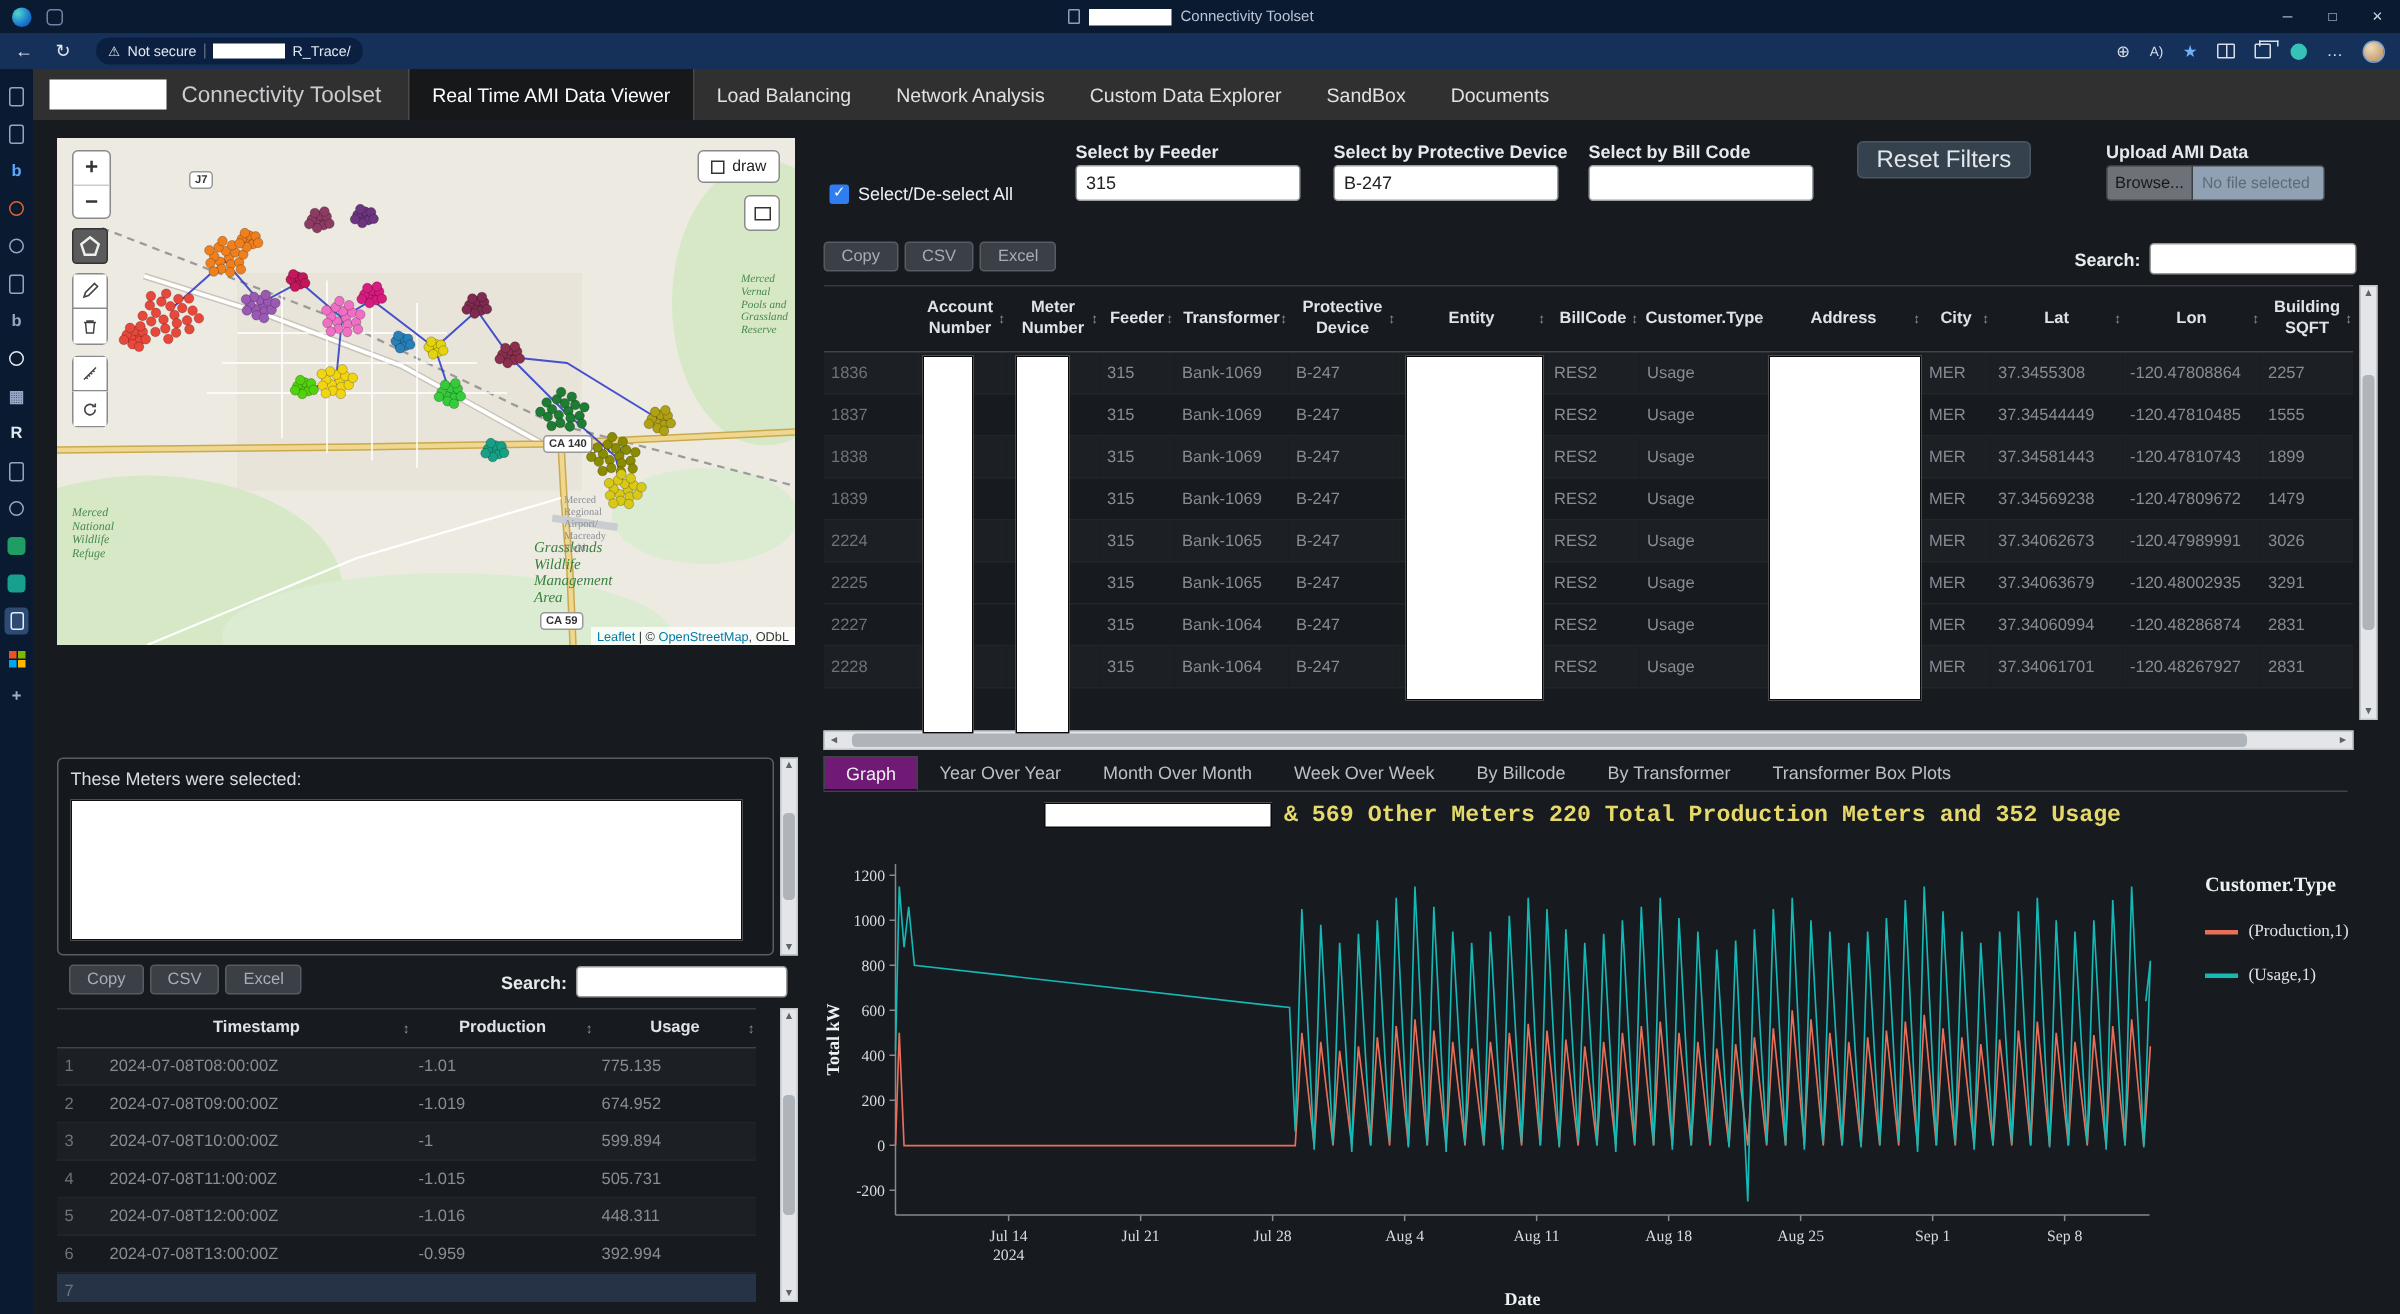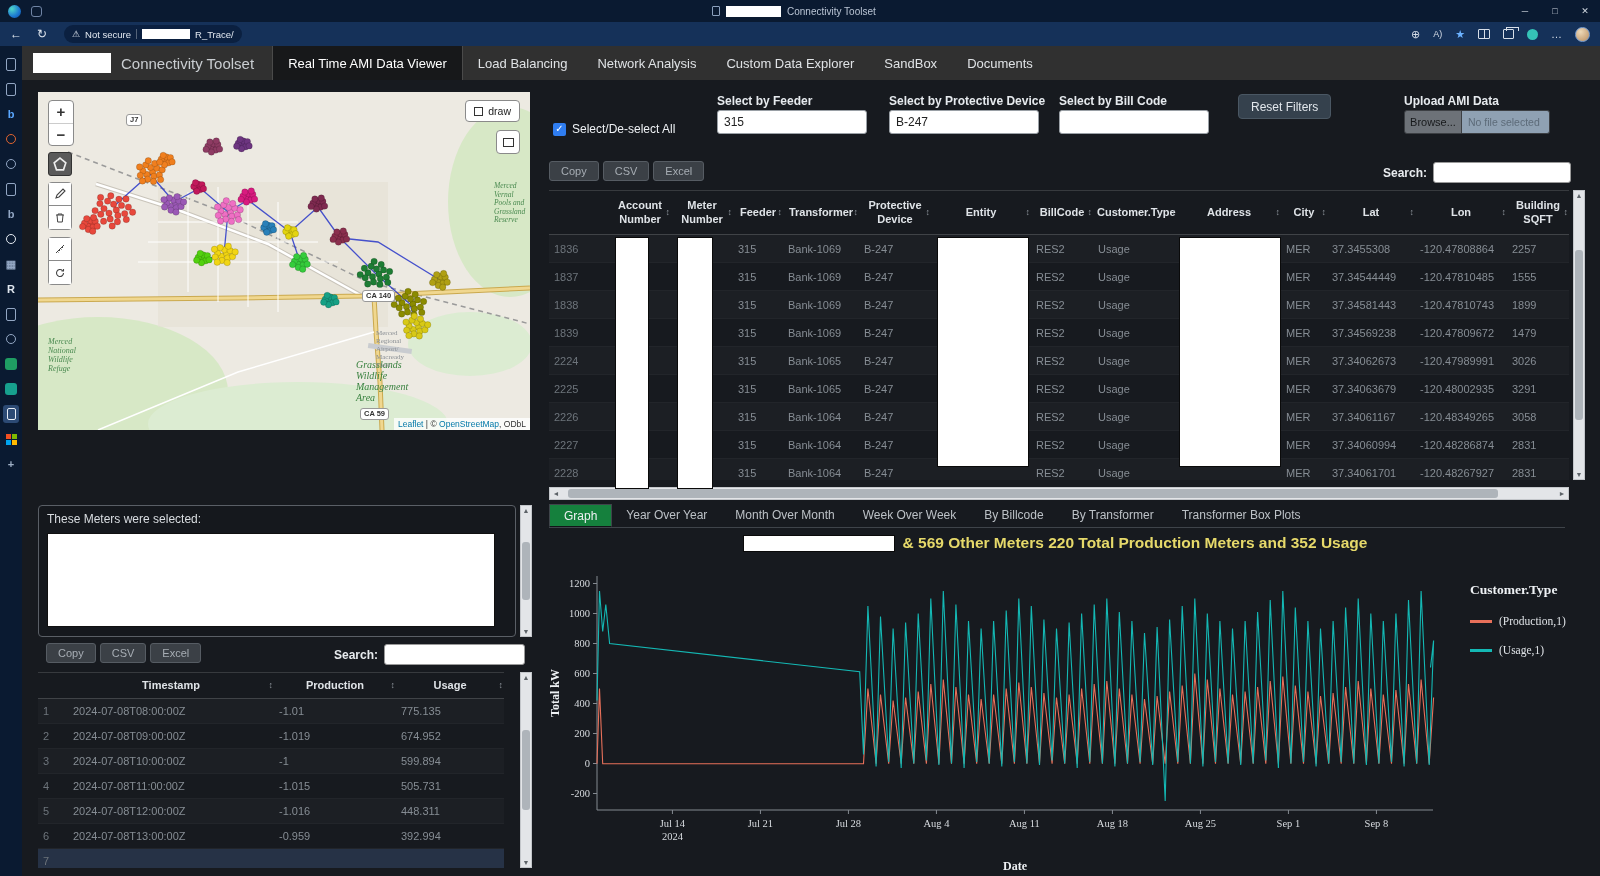--- a/index.html
+++ b/index.html
@@ -137,37 +137,37 @@
 
   
   .chk { position:absolute; left:8px; top:30px; display:flex; align-items:center; gap:6px; }
   .chk-box { width:13px; height:13px; background:#2f7df0; border-radius:2px; color:#fff; font-size:10px;
     display:flex; align-items:center; justify-content:center; line-height:1; }
   .chk-lbl { font-size:12px; color:#eef1f4; }
   .f-label { position:absolute; top:2px; font-size:12px; font-weight:bold; color:#e6eaee; }
   .f-input { position:absolute; top:18px; width:150px; height:24px; background:#fff; border:1px solid #9aa0a6;
     border-radius:3px; font-size:12px; color:#222; padding:0 6px; }
   .reset-btn { position:absolute; left:693px; top:2px; height:25px; background:#35414d; border:1px solid #4a5763;
-    color:#e2e7ec; border-radius:4px; font-size:12px; padding:0 12px; }
+    color:#e2e7ec; border-radius:4px; font-size:16px; padding:0 12px; }
   .upload-lbl { position:absolute; left:859px; top:2px; font-size:12px; font-weight:bold; color:#e6eaee; }
   .browse-btn { position:absolute; left:859px; top:18px; width:58px; height:24px; background:#6d7278;
     border:1px solid #3c3f43; border-radius:3px 0 0 3px; font-size:11px; color:#17191b; }
   .file-box { position:absolute; left:917px; top:18px; width:88px; height:24px; background:#8fa1b3;
     border:1px solid #3c3f43; border-left:none; border-radius:0 3px 3px 0; font-size:10.5px; color:#5d6b79;
     display:flex; align-items:center; padding:0 6px; }
 
   
   #chart-tab-bar { position:absolute; left:4px; top:412px; width:1016px; height:24px; display:flex;
     border-bottom:1px solid #3f444a; }
   .ctab { padding:4px 14px; font-size:12px; color:#bcc1c6; }
-  .ctab.active { background:#15803d; border:1px solid #3f444a; border-bottom:1px solid #111418; color:#eef0f2; }
+  .ctab.active { background:#701a75; border:1px solid #3f444a; border-bottom:1px solid #111418; color:#eef0f2; }
   .chart-title-row { position:absolute; left:0; top:442px; width:1020px; display:flex; align-items:center;
     justify-content:center; gap:8px; }
   .title-redact { width:152px; height:17px; border:1px solid #0a0a0a; }
-  .chart-title-text { font-family:Liberation Sans, sans-serif; font-weight:bold; font-size:15.5px; color:#e6d96a; }
+  .chart-title-text { font-family:Liberation Mono, monospace; font-weight:bold; font-size:15.5px; color:#e6d96a; }
   #chart-mount { position:absolute; left:0; top:466px; width:920px; height:318px; }
   #chart-legend { position:absolute; left:925px; top:490px; width:150px; font-family:"Liberation Serif", serif; }
   .lg-title { font-size:13.5px; font-weight:bold; color:#eef1f4; }
   .lg-item { display:flex; align-items:center; gap:7px; margin-top:17px; font-size:11.5px; color:#dfe3e7; }
   .lg-line { width:22px; height:3px; }
   svg text { font-family:"Liberation Serif", serif; }
 </style>
 </head>
 <body>
 
@@ -889,36 +889,20 @@
               <td class="">B-247</td>
               <td class=""></td>
               <td class="">RES2</td>
               <td class="">Usage</td>
               <td class=""></td>
               <td class="">MER</td>
               <td class="">37.34063679</td>
               <td class="">-120.48002935</td>
               <td class="r">3291</td>
             </tr>
-            <tr class="odd">
-              <td class="c-idx">2226</td>
-              <td class=""></td>
-              <td class=""></td>
-              <td class="">315</td>
-              <td class="">Bank-1064</td>
-              <td class="">B-247</td>
-              <td class=""></td>
-              <td class="">RES2</td>
-              <td class="">Usage</td>
-              <td class=""></td>
-              <td class="">MER</td>
-              <td class="">37.34061167</td>
-              <td class="">-120.48349265</td>
-              <td class="r">3058</td>
-            </tr>
             <tr class="even">
               <td class="c-idx">2227</td>
               <td class=""></td>
               <td class=""></td>
               <td class="">315</td>
               <td class="">Bank-1064</td>
               <td class="">B-247</td>
               <td class=""></td>
               <td class="">RES2</td>
               <td class="">Usage</td>

